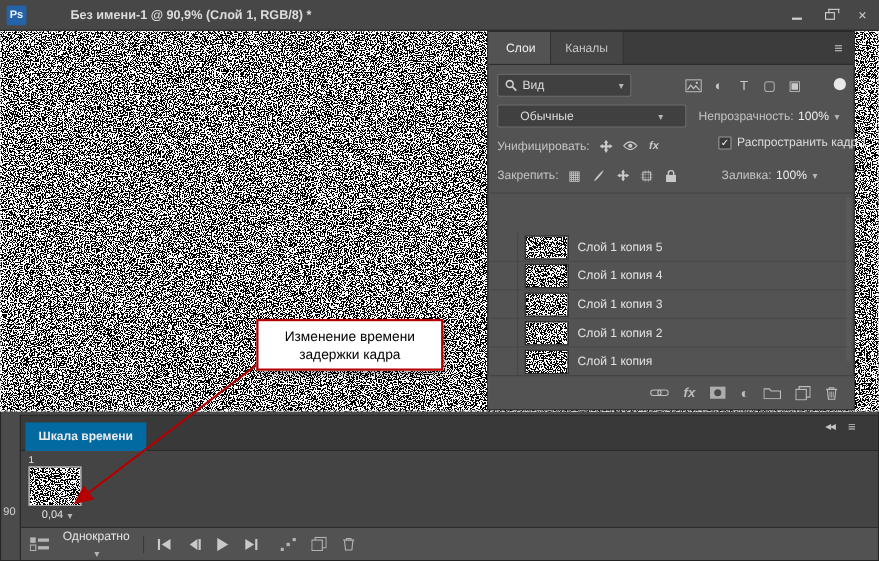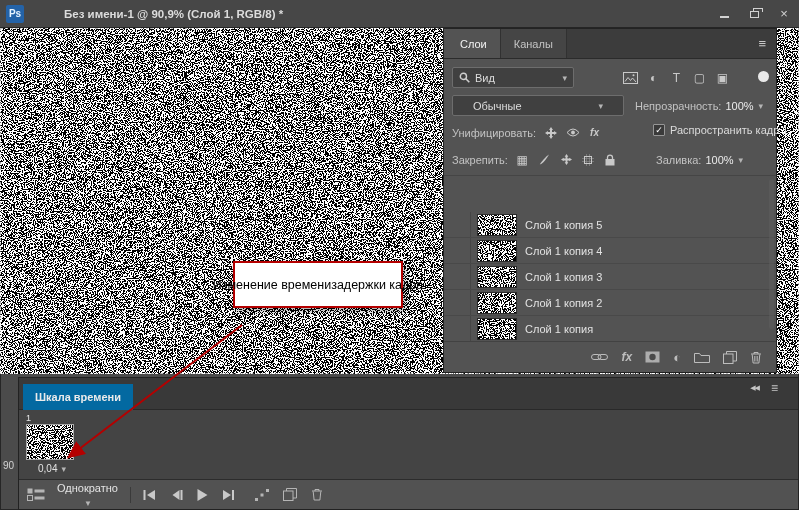--- a/index.html
+++ b/index.html
@@ -90,22 +90,22 @@
   .tfooter{position:absolute;left:0;bottom:0;width:100%;height:30px;background:#525252;border-top:1px solid #2c2c2c;
            display:flex;align-items:center;padding-left:8px;gap:12px;}
   .loop-group{display:flex;align-items:center;gap:5px;color:#e4e4e4;flex-direction:column;}
   .loop-group .dd{font-size:8px;margin-left:1px;}
   .vsep{width:1px;height:16px;background:#3a3a3a;}
   .playgroup,.editgroup{display:flex;gap:14px;align-items:center;}
   .editgroup{margin-left:8px;}
   .pico{display:flex;align-items:center;}
 
   
-  .callout{position:absolute;left:233px;top:261px;width:170px;height:47px;background:#ffffff;
-           border:2px solid #b40000;display:flex;align-items:center;justify-content:center;
+  .callout{position:absolute;left:233px;top:290px;width:170px;height:47px;background:#ffffff;
+           border:2px solid #b40000;display:flex;flex-direction:column;align-items:center;justify-content:center;
            z-index:40;font-size:12.5px;color:#000;line-height:16px;box-shadow:2px 3px 6px rgba(0,0,0,.35);}
   .arrow-svg{position:absolute;left:0;top:0;width:799px;height:510px;z-index:39;pointer-events:none;}
 </style>
 </head>
 <body>
 
 <div class="app">
 
   <header class="titlebar">
     <span class="ps-badge">Ps</span>

